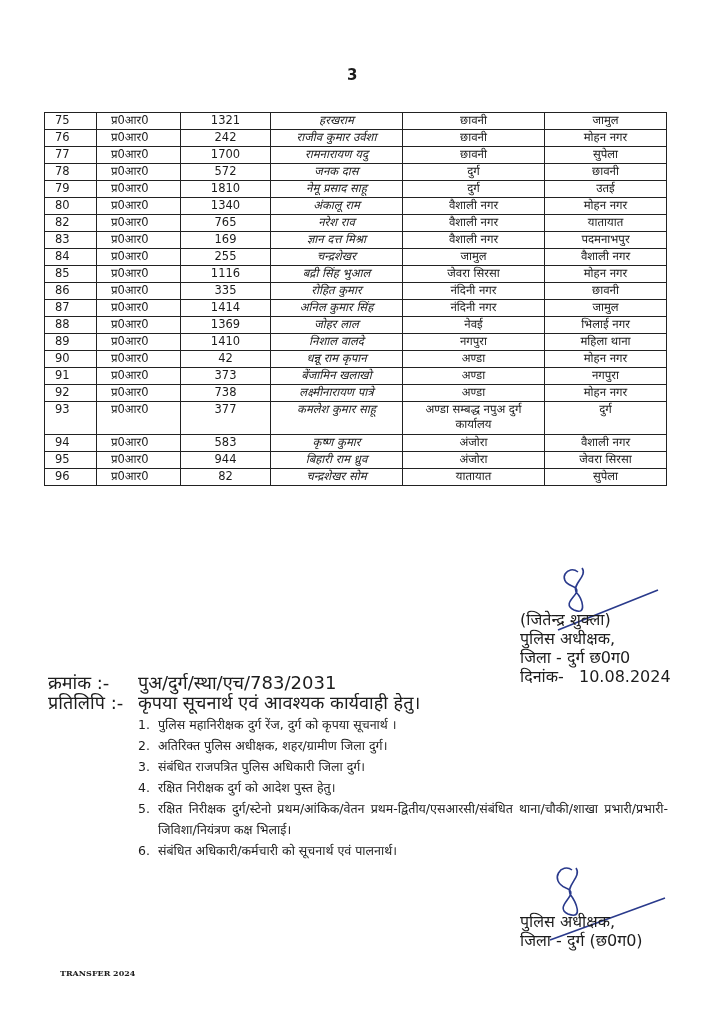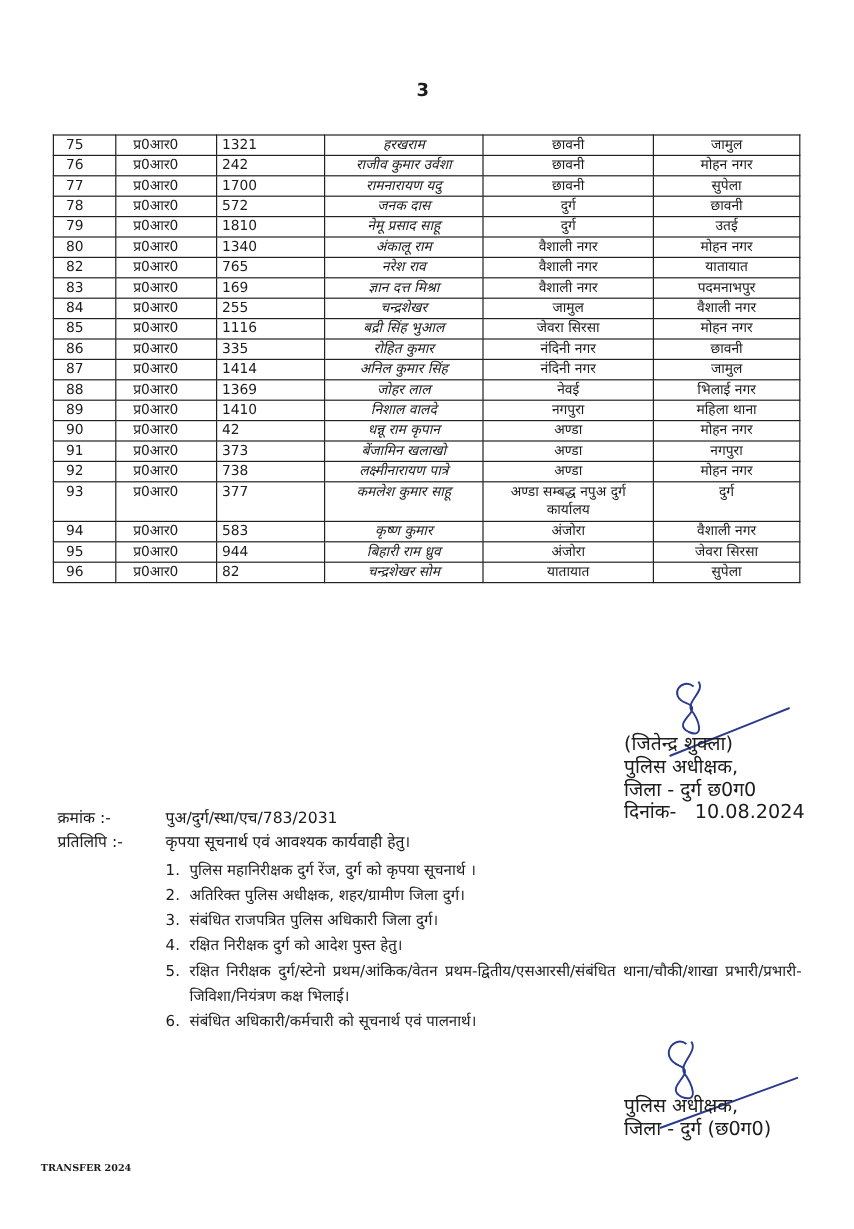--- a/index.html
+++ b/index.html
@@ -11,39 +11,39 @@
   table.transfer td { border: 1.3px solid #222; padding: 0 4px; height: 16px; line-height: 15px;
                       vertical-align: top; white-space: nowrap; }
   table.transfer col.c1 { width: 52px; }
   table.transfer col.c2 { width: 84px; }
   table.transfer col.c3 { width: 90px; }
   table.transfer col.c4 { width: 132px; }
   table.transfer col.c5 { width: 142px; }
   table.transfer col.c6 { width: 122px; }
   td.sn { text-align: left; padding-left: 10px !important; }
   td.rank { text-align: left; padding-left: 14px !important; }
-  td.num { }
+  td.num { text-align: center; }
   td.name { text-align: center; font-style: italic; }
   td.from, td.to { text-align: center; white-space: normal !important; }
   tr.tall td { height: 32px; }
 
   .sig-block { position: absolute; left: 520px; font-size: 16px; line-height: 19px; }
   .sig-block div { white-space: nowrap; }
   .sig1 { top: 610px; }
   .sig2 { top: 912px; }
   .signature { position: absolute; }
 
-  .ref { position: absolute; left: 48px; top: 673px; font-size: 13px; line-height: 20px; }
+  .ref { position: absolute; left: 48px; top: 673px; font-size: 18px; line-height: 20px; }
   .ref .row { display: flex; }
   .ref .lbl { width: 90px; }
   .copies { position: absolute; left: 138px; top: 714px; font-size: 12.5px; line-height: 21px; width: 530px; }
   .copies .item { display: flex; }
   .copies .n { width: 20px; flex: none; }
   .copies .t { text-align: justify; }
-  .footer { position: absolute; left: 34px; top: 968px; font-family: "DejaVu Serif", serif;
+  .footer { position: absolute; left: 60px; top: 968px; font-family: "DejaVu Serif", serif;
             font-weight: bold; font-size: 8px; }
 </style>
 </head>
 <body>
 
 <div class="page-number">3</div>
 
 <table class="transfer">
   <colgroup>
     <col class="c1">

